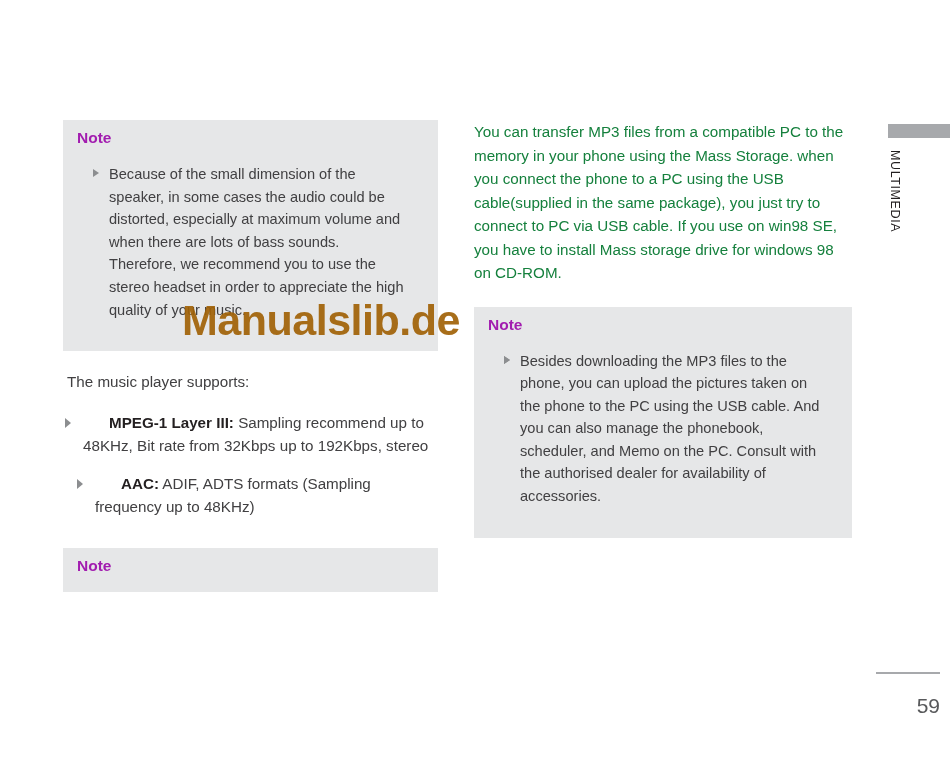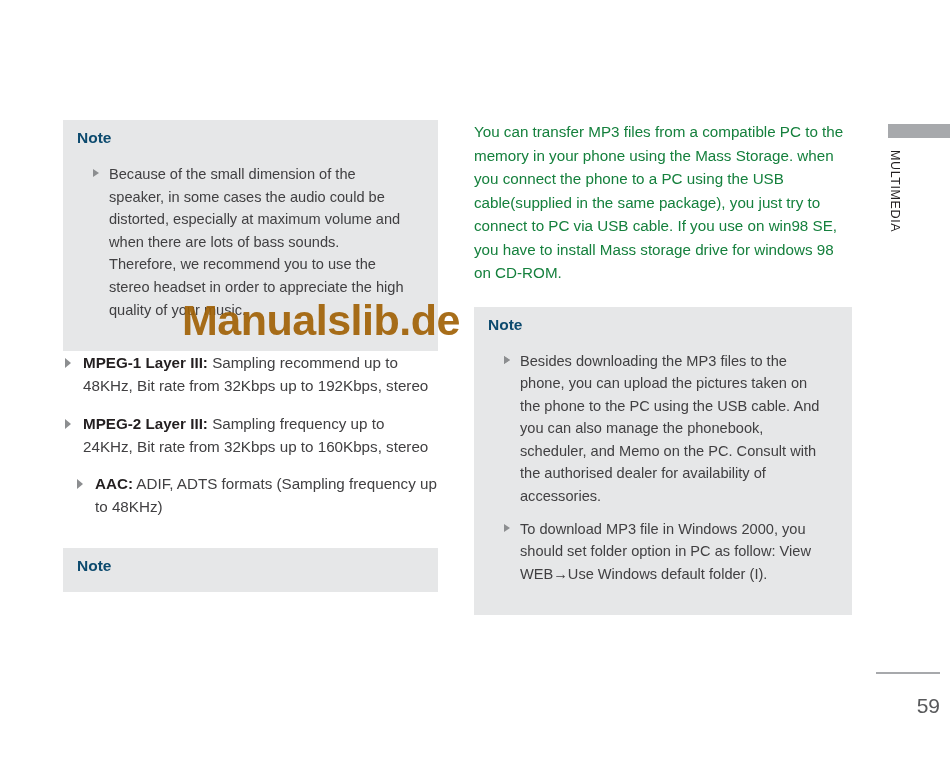--- a/index.html
+++ b/index.html
@@ -76,21 +76,21 @@
 
   
   .note-box {
     background: #e6e7e8;
     padding: 9px 14px 14px 14px;
     box-sizing: border-box;
   }
   .note-title {
     font-size: 15.5px;
     font-weight: bold;
-    color: #0c4a6e;
+    color: #a21caf;
     margin-bottom: 3px;
   }
   .note-list {
     margin: 16px;
     padding: 0;
     list-style: none;
   }
   .note-item {
     position: relative;
     padding-left: 16px;
@@ -146,20 +146,21 @@
     width: 0;
     height: 0;
     border-left: 6.5px solid #8c8e90;
     border-top: 5px solid transparent;
     border-bottom: 5px solid transparent;
   }
   .spec-item.indent .tri { left: 14px; }
   .spec-item b {
     font-weight: bold;
     color: #231f20;
+    margin-left: 26px;
   }
 
   .gap-22 { height: 22px; }
   .gap-16 { height: 16px; }
 
   
   .watermark {
     position: absolute;
     left: 182px;
     top: 296px;
@@ -187,29 +188,26 @@
     <div class="note-box">
       <div class="note-title">Note</div>
       <ul class="note-list">
         <li class="note-item">
           <span class="tri"></span>
           <span>Because of the small dimension of the speaker, in some cases the audio could be distorted, especially at maximum volume and when there are lots of bass sounds. Therefore, we recommend you to use the stereo headset in order to appreciate the high quality of your music.</span>
         </li>
       </ul>
     </div>
 
+    <div class="lead-in">The music player supports:</div>
 
     <ul class="spec-list">
       <li class="spec-item">
         <span class="tri"></span>
         <b>MPEG-1 Layer III:</b><span> Sampling recommend up to 48KHz, Bit rate from 32Kbps up to 192Kbps, stereo</span>
-      </li>
-      <li class="spec-item">
-        <span class="tri"></span>
-        <b>MPEG-2 Layer III:</b><span> Sampling frequency up to 24KHz, Bit rate from 32Kbps up to 160Kbps, stereo</span>
       </li>
       <li class="spec-item indent">
         <span class="tri"></span>
         <b>AAC:</b><span> ADIF, ADTS formats (Sampling frequency up to 48KHz)</span>
       </li>
     </ul>
 
     <div class="gap-16"></div>
 
     <div class="note-box">
@@ -227,24 +225,20 @@
     <div class="note-box">
       <div class="note-title">Note</div>
       <ul class="note-list">
         <li class="note-item">
           <span class="tri"></span>
         </li>
         <li class="note-item">
           <span class="tri"></span>
           <span>Besides downloading the MP3 files to the phone, you can upload the pictures taken on the phone to the PC using the USB cable. And you can also manage the phonebook, scheduler, and Memo on the PC. Consult with the authorised dealer for availability of accessories.</span>
         </li>
-        <li class="note-item">
-          <span class="tri"></span>
-          <span>To download MP3 file in Windows 2000, you should set folder option in PC as follow: View WEB→Use Windows default folder (I).</span>
-        </li>
       </ul>
     </div>
 
   </div>
 
   <div class="watermark">Manualslib.de</div>
 
 </div>
 
 </body></html>

